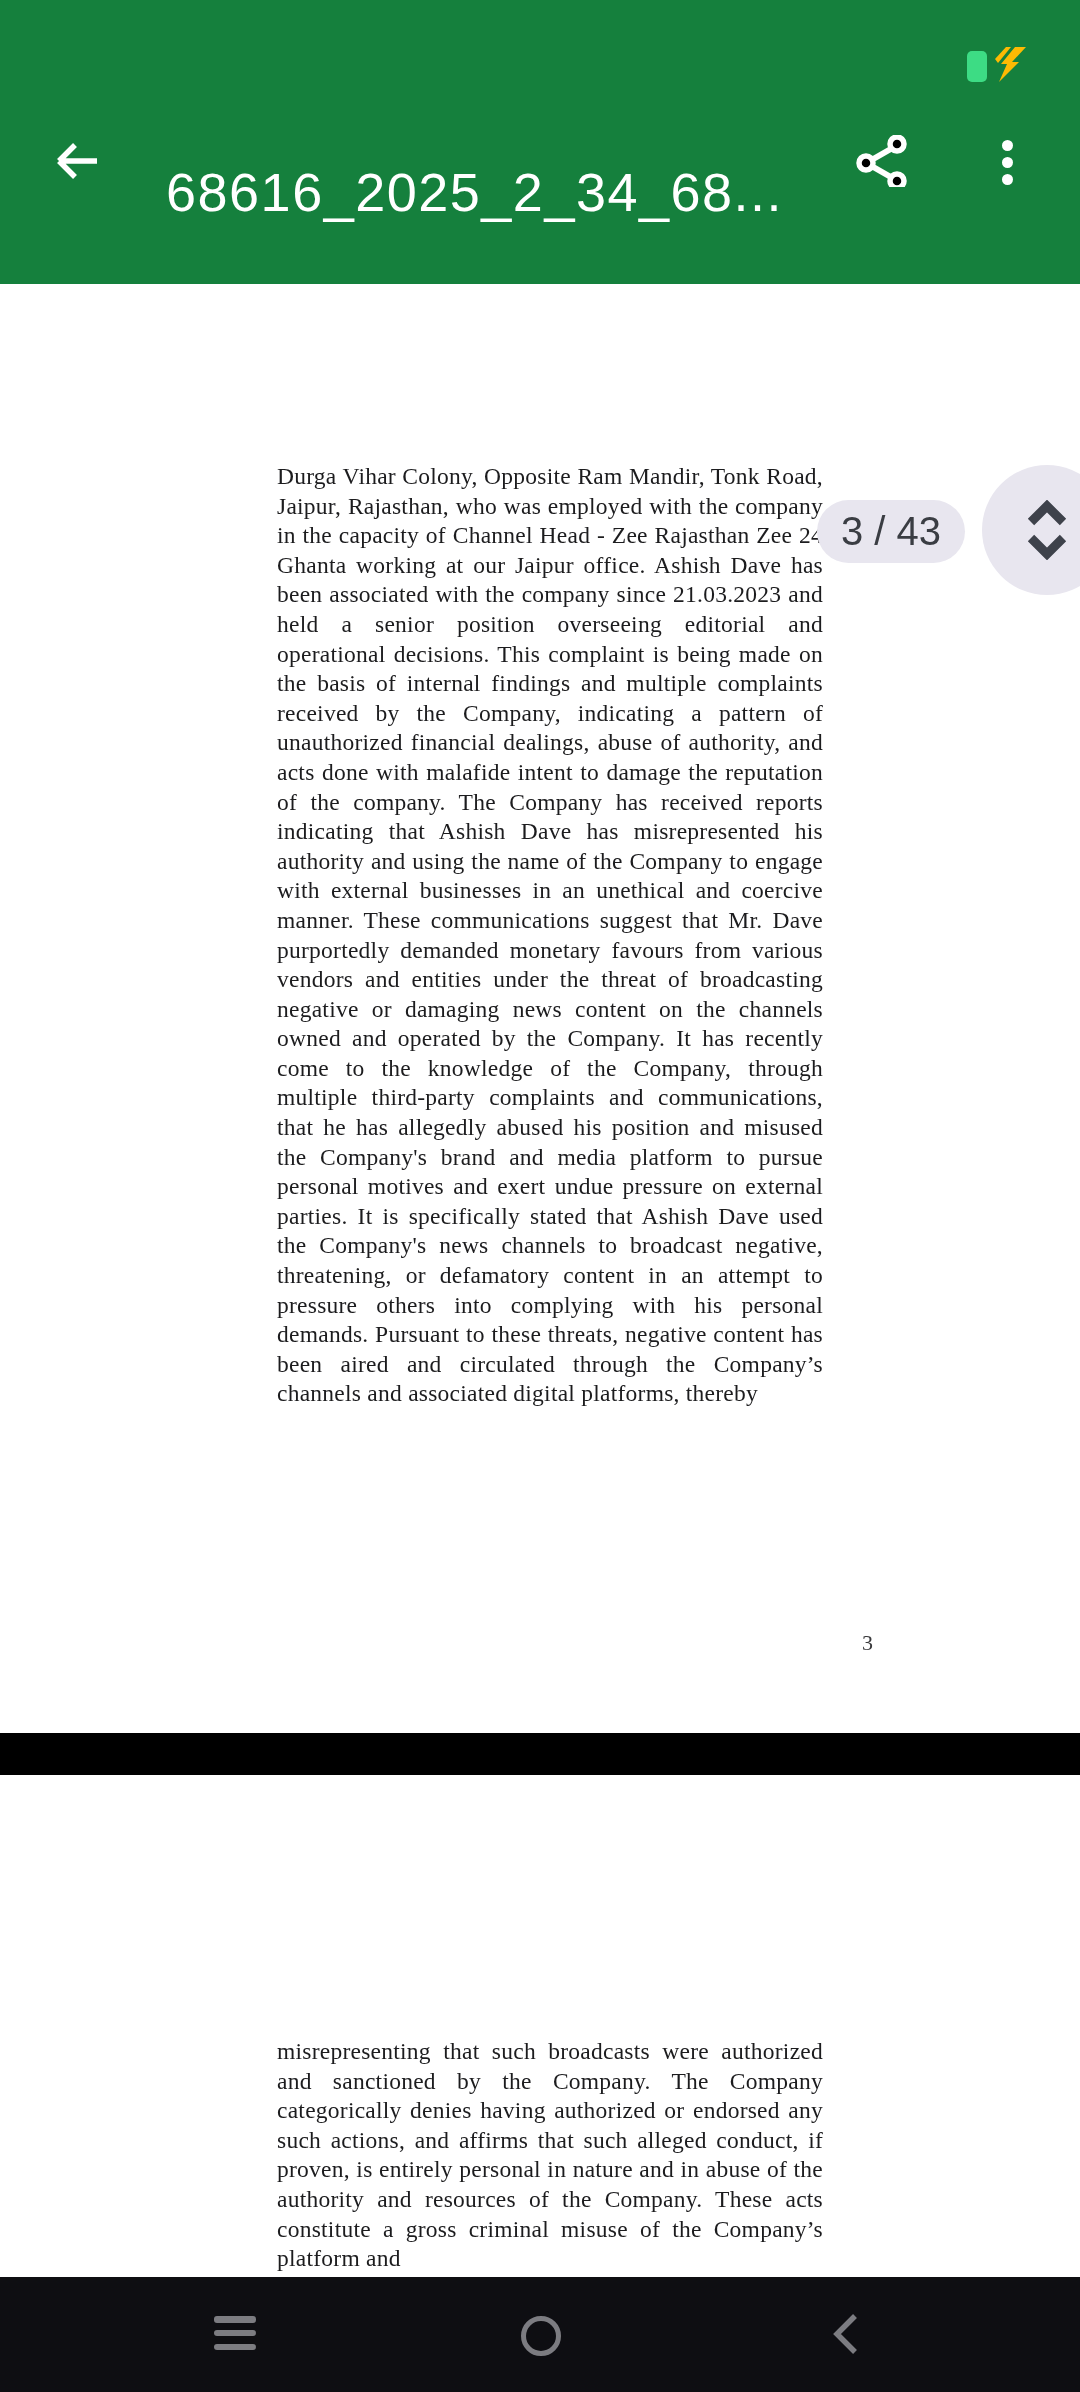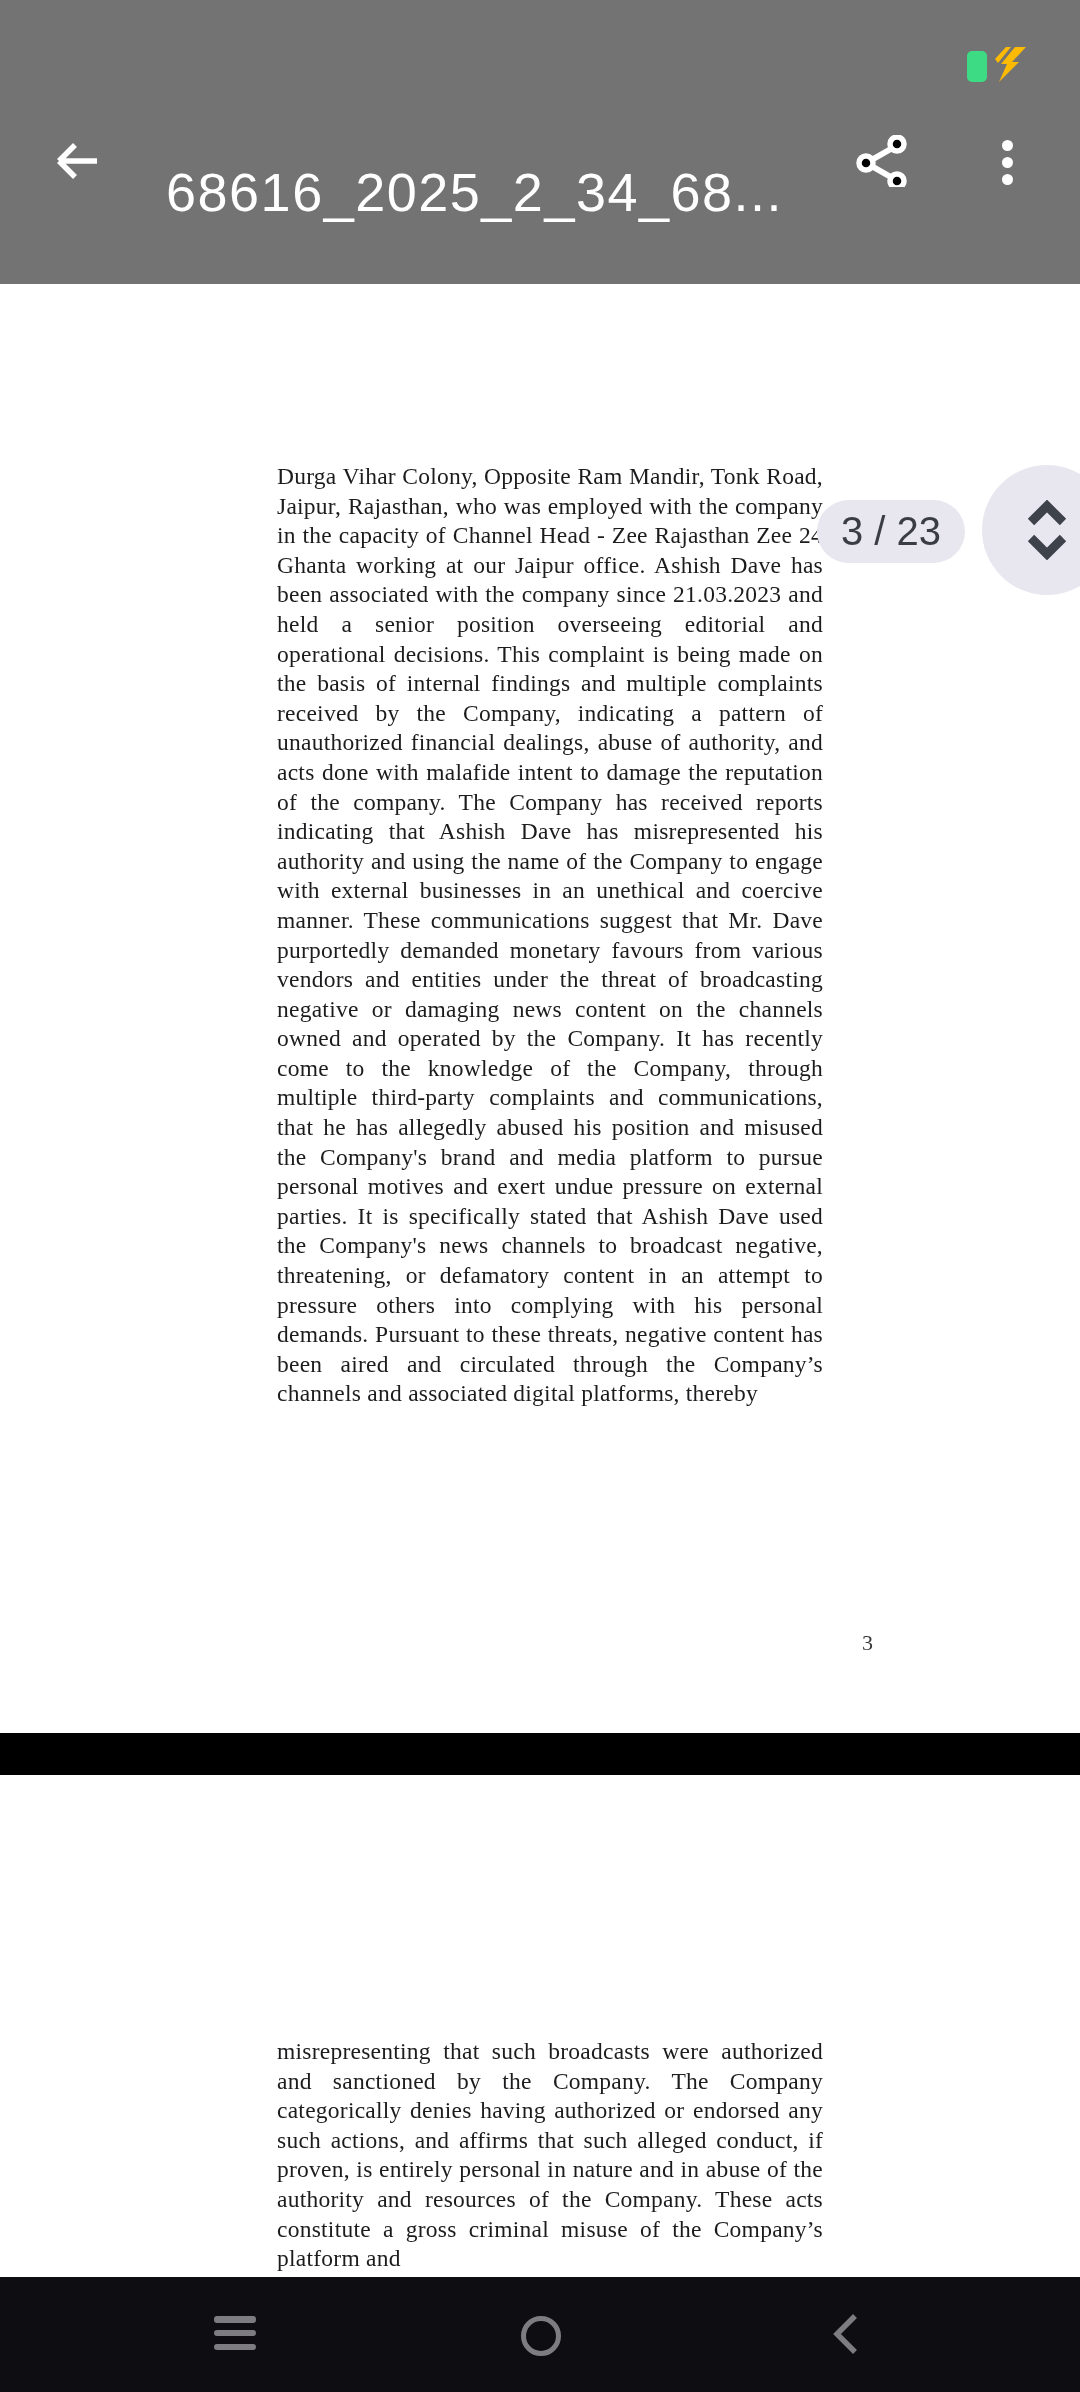--- a/index.html
+++ b/index.html
@@ -1,20 +1,20 @@
 <!DOCTYPE html>
 <html><head>
 <meta charset="utf-8">
 <style>
   html,body{margin:0;padding:0;}
   body{width:1080px;height:2392px;position:relative;background:#ffffff;
        font-family:"Liberation Sans",sans-serif;overflow:hidden;}
 
   
-  .header{position:absolute;left:0;top:0;width:1080px;height:284px;background:#737373;}
+  .header{position:absolute;left:0;top:0;width:1080px;height:284px;background:#15803d;}
   .battery{position:absolute;left:967px;top:51px;width:20px;height:31px;
            border-radius:5px;background:#3ddc84;}
   .bolt{position:absolute;left:994px;top:46px;width:32px;height:36px;}
   .appbar-row{position:absolute;left:0;top:100px;width:1080px;height:184px;}
   .back-btn{position:absolute;left:52px;top:36px;width:50px;height:50px;}
   .appbar-title{position:absolute;left:166px;top:0;height:184px;line-height:184px;
                 color:#ffffff;font-size:54px;letter-spacing:1.5px;white-space:nowrap;}
   .share-btn{position:absolute;left:856px;top:35px;width:52px;height:52px;}
   .overflow-btn{position:absolute;left:1002px;top:40px;width:12px;height:80px;}
   .overflow-btn i{display:block;width:11px;height:11px;border-radius:50%;
@@ -85,21 +85,21 @@
         <i></i>
     </div>
   </div>
 </div>
 
 <div class="page page-3">
   <div class="doc-text">Durga Vihar Colony, Opposite Ram Mandir, Tonk Road, Jaipur, Rajasthan, who was employed with the company in the capacity of Channel Head - Zee Rajasthan Zee 24 Ghanta working at our Jaipur office. Ashish Dave has been associated with the company since 21.03.2023 and held a senior position overseeing editorial and operational decisions. This complaint is being made on the basis of internal findings and multiple complaints received by the Company, indicating a pattern of unauthorized financial dealings, abuse of authority, and acts done with malafide intent to damage the reputation of the company. The Company has received reports indicating that Ashish Dave has misrepresented his authority and using the name of the Company to engage with external businesses in an unethical and coercive manner. These communications suggest that Mr. Dave purportedly demanded monetary favours from various vendors and entities under the threat of broadcasting negative or damaging news content on the channels owned and operated by the Company. It has recently come to the knowledge of the Company, through multiple third-party complaints and communications, that he has allegedly abused his position and misused the Company's brand and media platform to pursue personal motives and exert undue pressure on external parties. It is specifically stated that Ashish Dave used the Company's news channels to broadcast negative, threatening, or defamatory content in an attempt to pressure others into complying with his personal demands. Pursuant to these threats, negative content has been aired and circulated through the Company’s channels and associated digital platforms, thereby</div>
   <div class="page-num">3</div>
 </div>
 
-<div class="page-pill">3 / 23</div>
+<div class="page-pill">3 / 43</div>
 
 <div class="scroller">
   <svg width="44" height="28" viewBox="0 0 44 28">
     <path d="M6 22 L22 6 L38 22" fill="none" stroke="#3e424b" stroke-width="9" stroke-linecap="butt"></path>
   </svg>
   <svg width="44" height="28" viewBox="0 0 44 28">
     <path d="M6 6 L22 22 L38 6" fill="none" stroke="#3e424b" stroke-width="9" stroke-linecap="butt"></path>
   </svg>
 </div>
 

